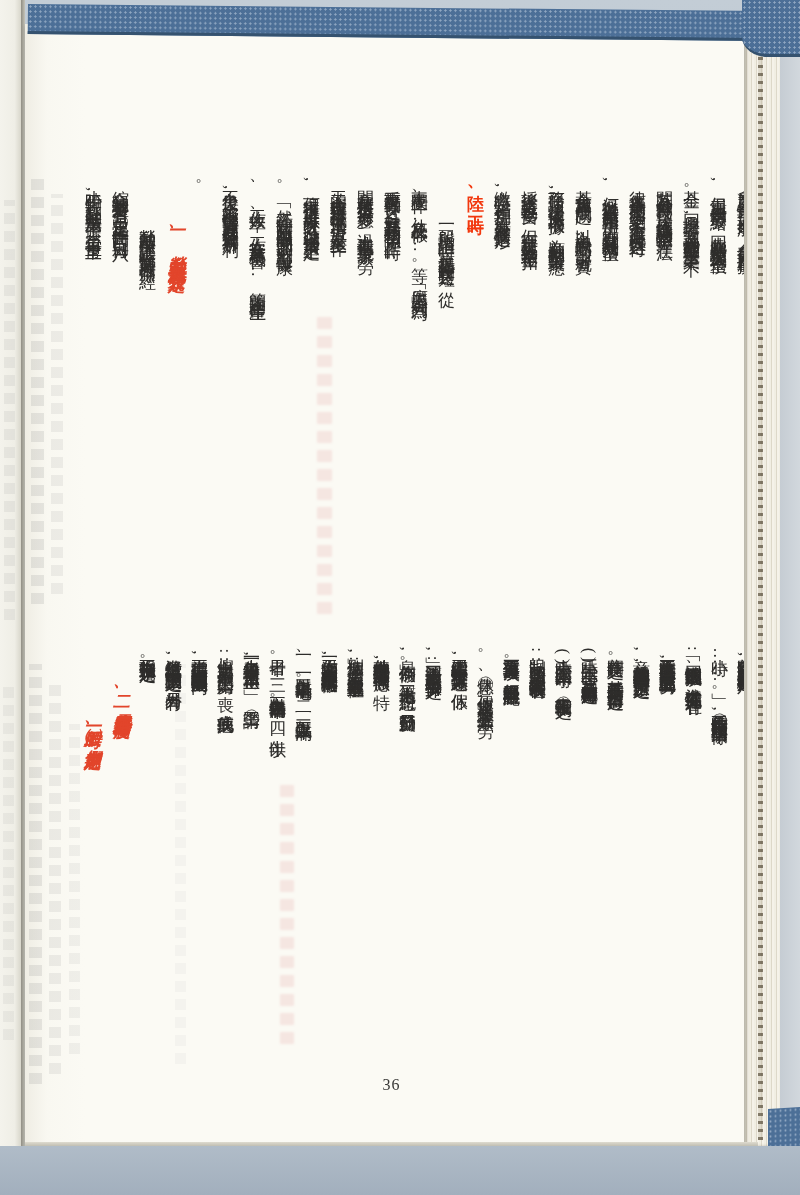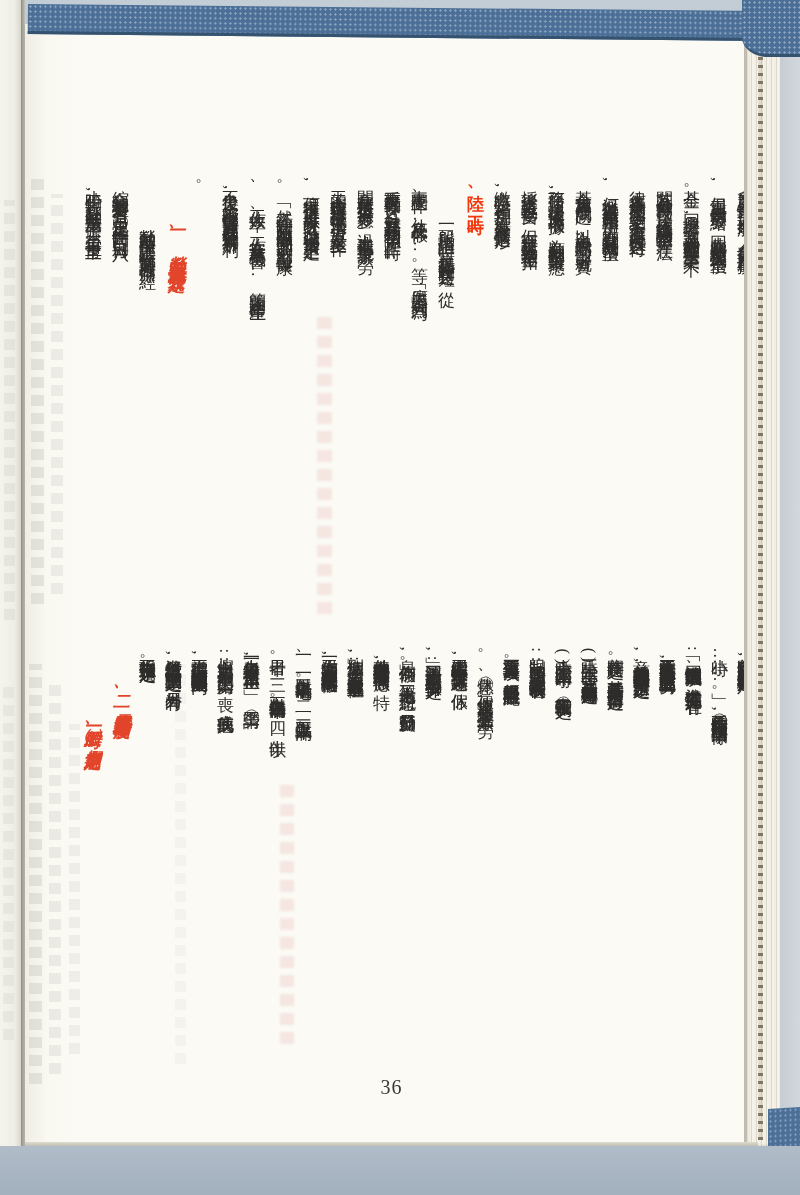--- a/index.html
+++ b/index.html
@@ -45,21 +45,21 @@
   
   .vblock{position:absolute;writing-mode:vertical-rl;color:#2e2d2b;}
   .vblock .col{font-size:17px;line-height:1.0;margin-left:10px;letter-spacing:2px;}
   .block-lower .col{letter-spacing:.6px;margin-left:9px;}
   .h-chapter{font-size:21px;font-weight:bold;letter-spacing:4px;
     margin-left:12px !important;margin-right:4px;padding-top:4px;}
   .h-section{font-size:19px;font-weight:bold;font-style:italic;letter-spacing:2.5px;
     margin-left:12px !important;margin-right:2px;}
   .pt2{padding-top:38px;} .ptc{padding-top:44px;} .pts2{padding-top:36px;} .pts3{padding-top:70px;}
   .page-number{position:absolute;left:0;width:733px;top:1052px;text-align:center;
-    font-size:20px;color:#3a3a38;letter-spacing:1px;}
+    font-size:16px;color:#3a3a38;letter-spacing:1px;}
 </style>
 </head>
 <body>
 
 <div class="right-light"></div>
 <div class="page-sliver">
   <div class="g" style="left:4px;top:200px;width:11px;height:420px;opacity:.35;"></div>
   <div class="g" style="left:3px;top:680px;width:11px;height:360px;opacity:.3;"></div>
 </div>
 <div class="gutter-line"></div>

